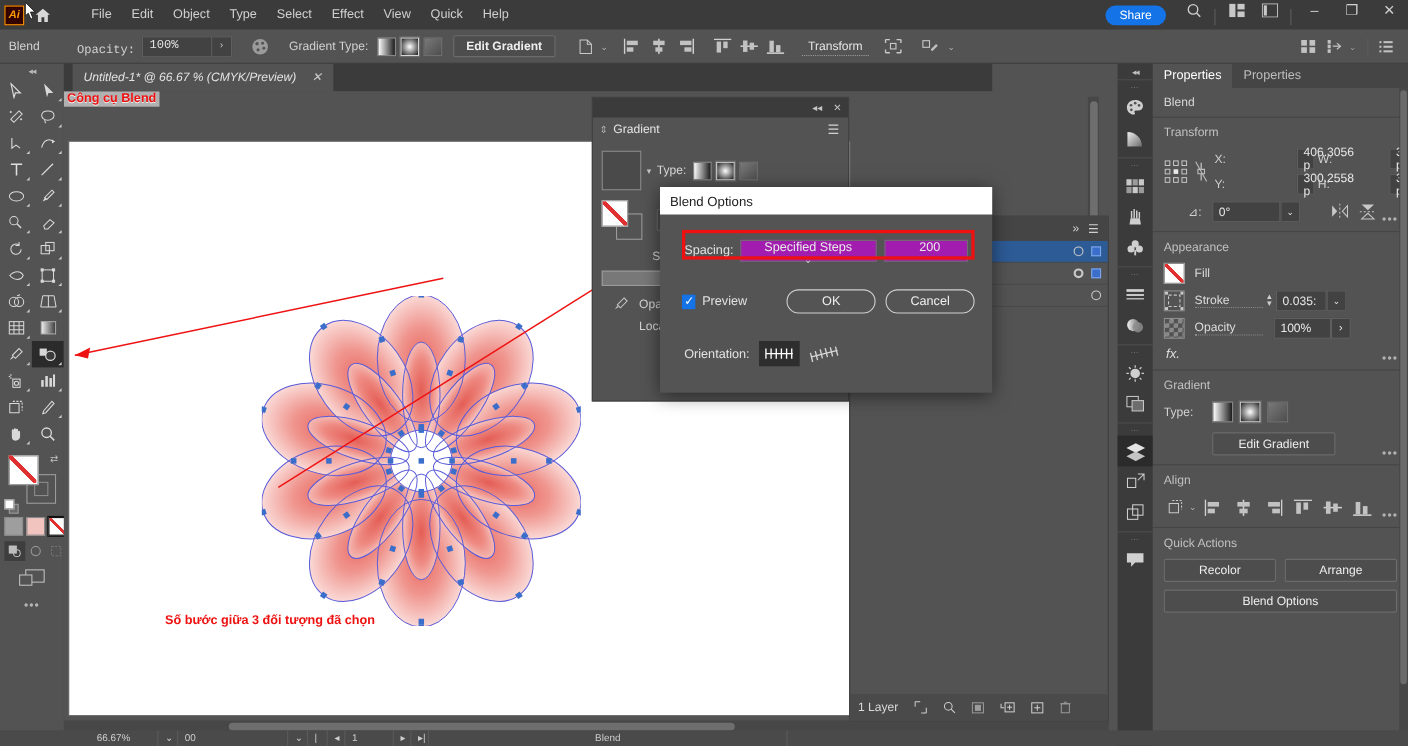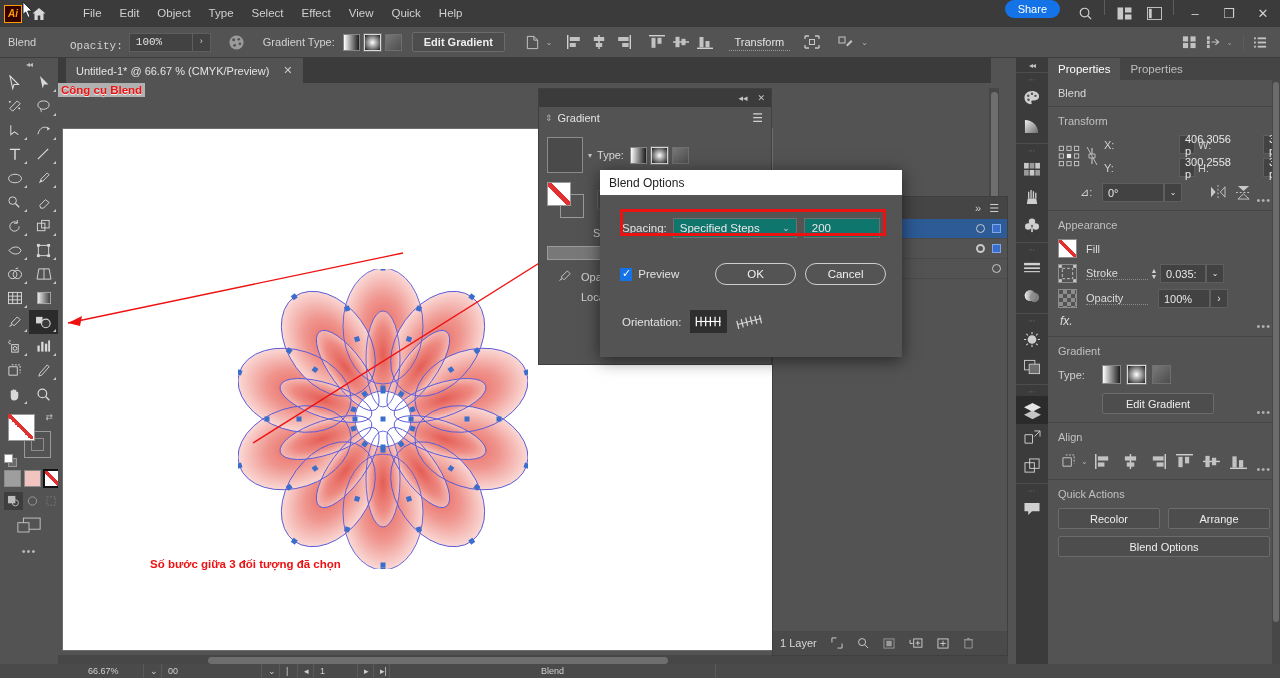--- a/index.html
+++ b/index.html
@@ -22,21 +22,21 @@
   .ai-logo {
     width:18px;height:18px;margin-left:4px;background:#330000;
     border:1px solid #ff9a00; color:#ff9a00; font-size:10px; font-weight:bold;
     display:flex;align-items:center;justify-content:center; font-style:italic;
   }
   .home-ico { width:34px;height:27px;display:flex;align-items:center;justify-content:center; }
   .menubar { display:flex; align-items:center; margin-left:18px; height:27px; }
   .menubar .mi {
     padding:0 9px; height:27px; line-height:27px; font-size:11.5px; color:#d0d0d0; cursor:default;
   }
-  .tb-right { position:absolute; right:0; top:0; height:23px; display:flex; align-items:flex-start; }
+  .tb-right { position:absolute; right:0; top:0; height:23px; display:flex; align-items:flex-end; }
   .share-btn {
     background:#1473e6; color:#fff; border-radius:11px; font-size:11px;
     padding:3px 13px; margin-right:10px; font-weight:500;
   }
   .ticon { width:30px;height:27px;display:flex;align-items:center;justify-content:center;color:#c8c8c8; }
   .wbtn { width:34px;height:27px;display:flex;align-items:center;justify-content:center;color:#d0d0d0;font-size:13px; }
   .vsep { width:1px;height:15px;background:#5d5d5d;margin:0 4px; }
 
   
   .ctrlbar {
@@ -109,22 +109,23 @@
   .drawmodes { position:absolute; left:4px; top:82px; display:flex; }
   .drawmodes .d { width:19px;height:18px;display:flex;align-items:center;justify-content:center; }
   .drawmodes .d.on { background:#3e3e3e; }
   .screenmode { position:absolute; left:0; top:104px; width:58px; height:22px;
     display:flex;align-items:center;justify-content:center; }
   .tb-more { position:absolute; left:0; top:132px; width:58px;height:18px;
      display:flex;align-items:center;justify-content:center;color:#b5b5b5;letter-spacing:1px;font-size:11px; }
 
   
   .tabstrip {
-    position:absolute; left:58px; top:58px; width:933px; height:25px;
+    position:absolute; left:58px; top:58px; width:844px; height:25px;
     background:#3b3b3b;
+    font-style:italic;
   }
   .doctab {
     display:inline-flex; align-items:center; height:25px; padding:0 10px;
     background:#535353; font-size:11px; color:#e3e3e3; margin-left:8px;
   }
   .doctab .closex { margin-left:14px; font-size:11px; color:#c9c9c9; }
 
   
   .canvas-area {
     position:absolute; left:58px; top:83px; width:950px; height:572px;
@@ -208,22 +209,22 @@
     display:flex; align-items:center; padding-left:9px; font-weight:400;
   }
   .dlg-body { position:relative; padding:16px 16px 0 16px; }
   .dlg-row { display:flex; align-items:center; }
   .dlg-lbl { font-size:11.5px; color:#e3e3e3; }
   .spacing-hl {
     position:absolute; left:20px; top:14px; width:266px; height:27px;
     border:3px solid #ee1111; pointer-events:none;
   }
   .sel-box {
-    background:#0f766e; border:1px solid #6e6e6e; height:20px;
-    display:flex; align-items:center; color:#e8e8e8; font-size:11.5px;
+    background:#a21caf; border:1px solid #6e6e6e; height:20px;
+    display:flex; align-items:center; color:#e8e8e8; font-size:11.5px;flex-direction:column;
   }
   .spacing-select { width:124px; padding:0 6px; justify-content:space-between; margin-left:6px; }
   .spacing-value { width:76px; padding-left:7px; margin-left:7px; }
   .orient-btn { width:37px;height:23px;display:flex;align-items:center;justify-content:center;margin-left:4px; }
   .orient-btn.on { background:#2e2e2e; }
   .cb { width:13px;height:13px;background:#1473e6;border:1px solid #1473e6; position:relative; }
   .cb:after { content:"✓"; position:absolute; left:1px; top:-2px; color:#fff; font-size:11px; }
   .rbtn {
     border:1px solid #cfcfcf; border-radius:12px; background:transparent;
     color:#f0f0f0; font-size:11.5px; width:86px; height:22px;

